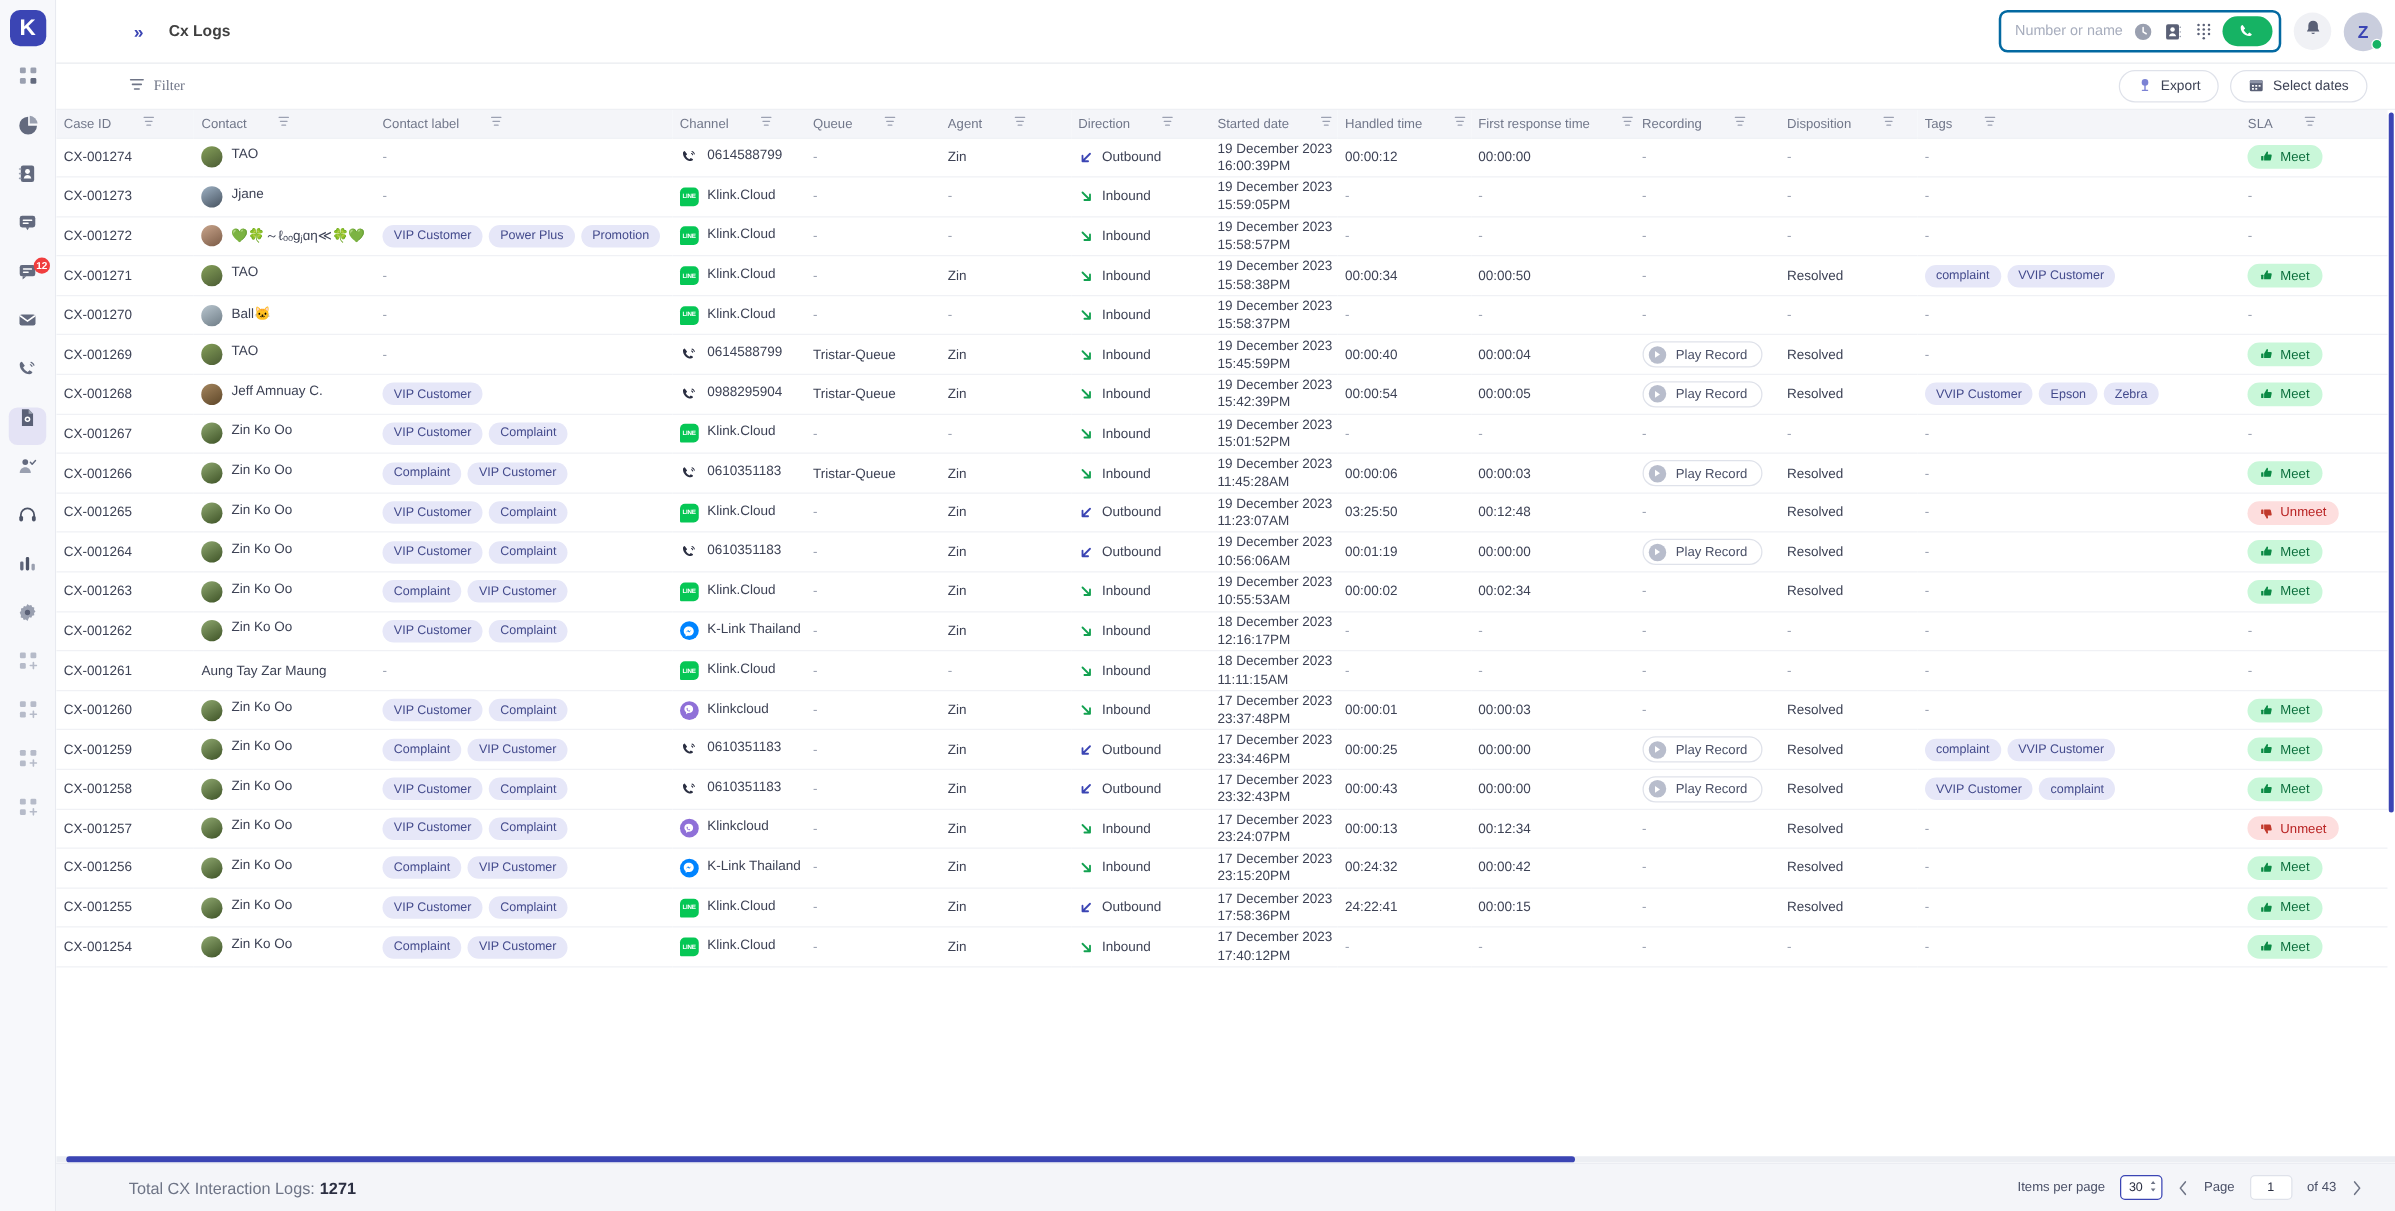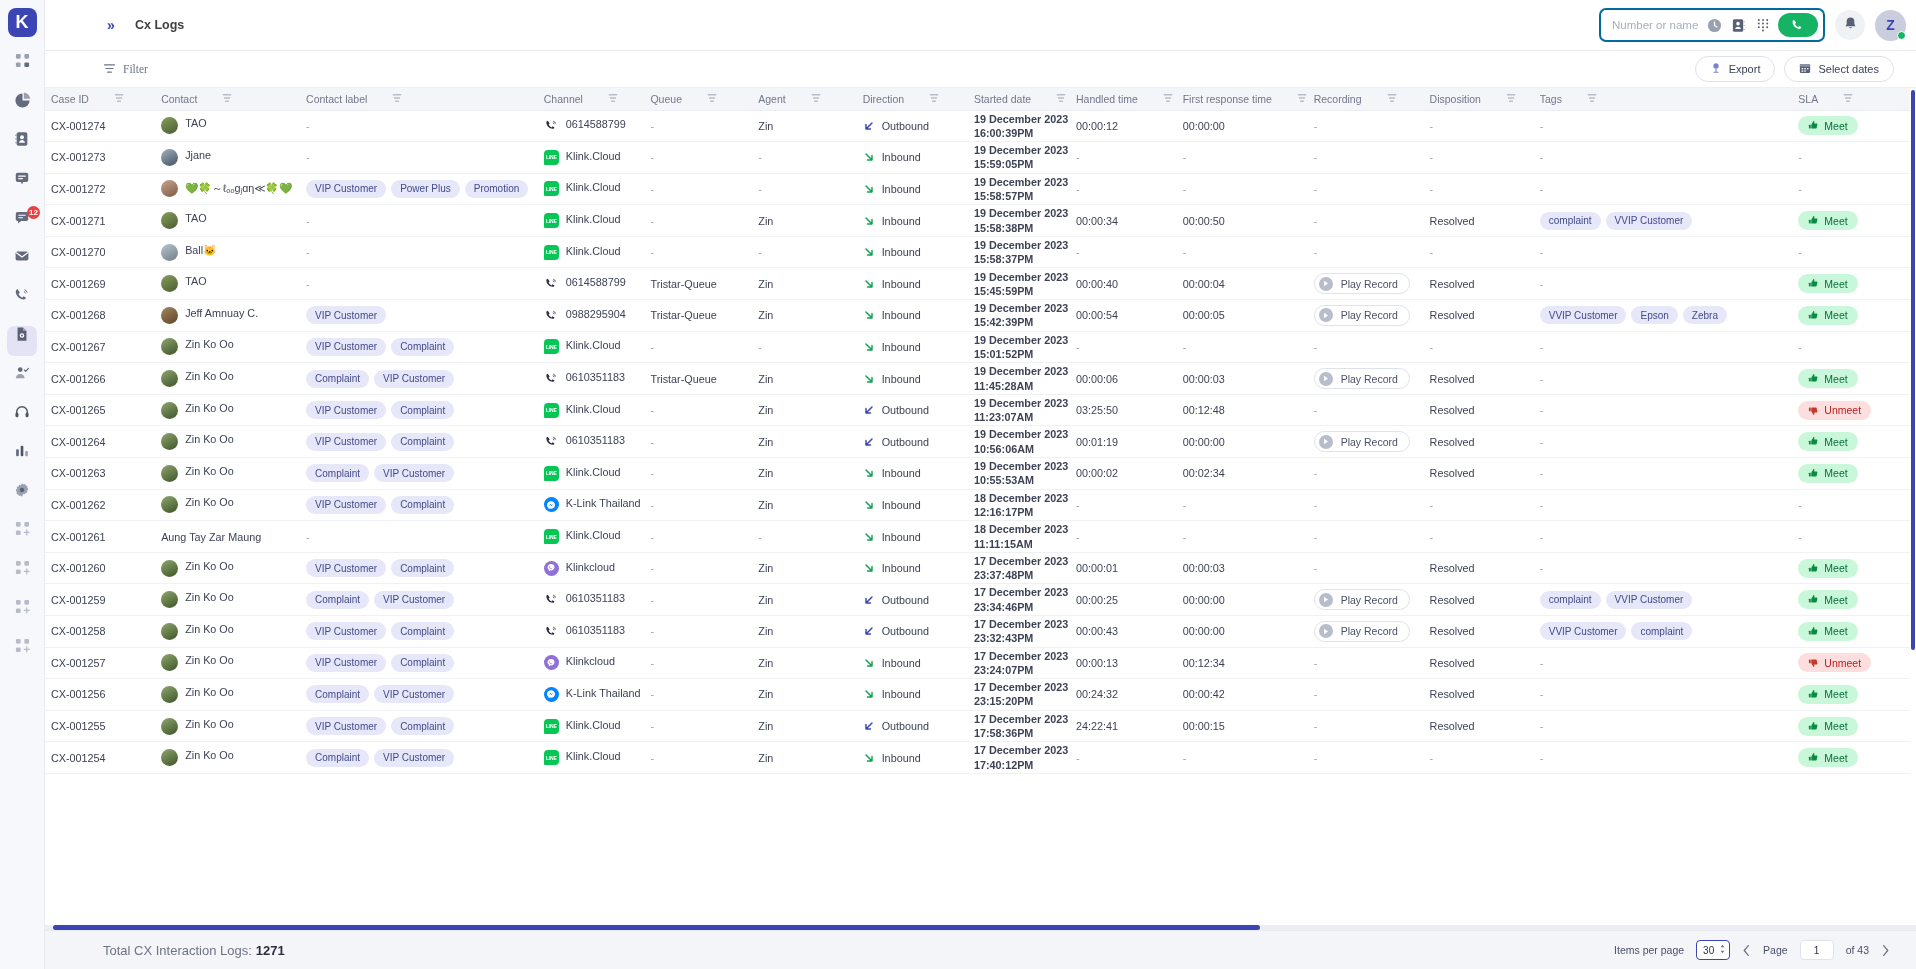--- a/index.html
+++ b/index.html
@@ -146,21 +146,21 @@
 
   .ch-ico { width: 15px; height: 15px; flex: 0 0 15px; border-radius: 50%;
     display: flex; align-items: center; justify-content: center; }
   .line-ico { background: #06c755; color: #fff; font-size: 5px; font-weight: bold;
     border-radius: 4px 4px 4px 1px; letter-spacing: -.2px; }
   .fb-ico { background: #0084ff; }
   .viber-ico { background: #8f70d8; }
 
   .dir { display: flex; align-items: center; gap: 7px; }
 
-  .two-line { line-height: 1.32; white-space: normal; font-weight: bold; }
+  .two-line { line-height: 1.32; white-space: normal; }
   .two-line span { display: block; }
 
   .rec-btn {
     display: inline-flex; align-items: center; gap: 8px;
     height: 21px; border: 1px solid #dfe2ea; border-radius: 11px;
     background: #fff; padding: 0 11px 0 4px; font-size: 10.5px; color: #4a5067;
     cursor: pointer;
   }
   .rec-play {
     width: 14px; height: 14px; border-radius: 50%; background: #b8bdcc;

